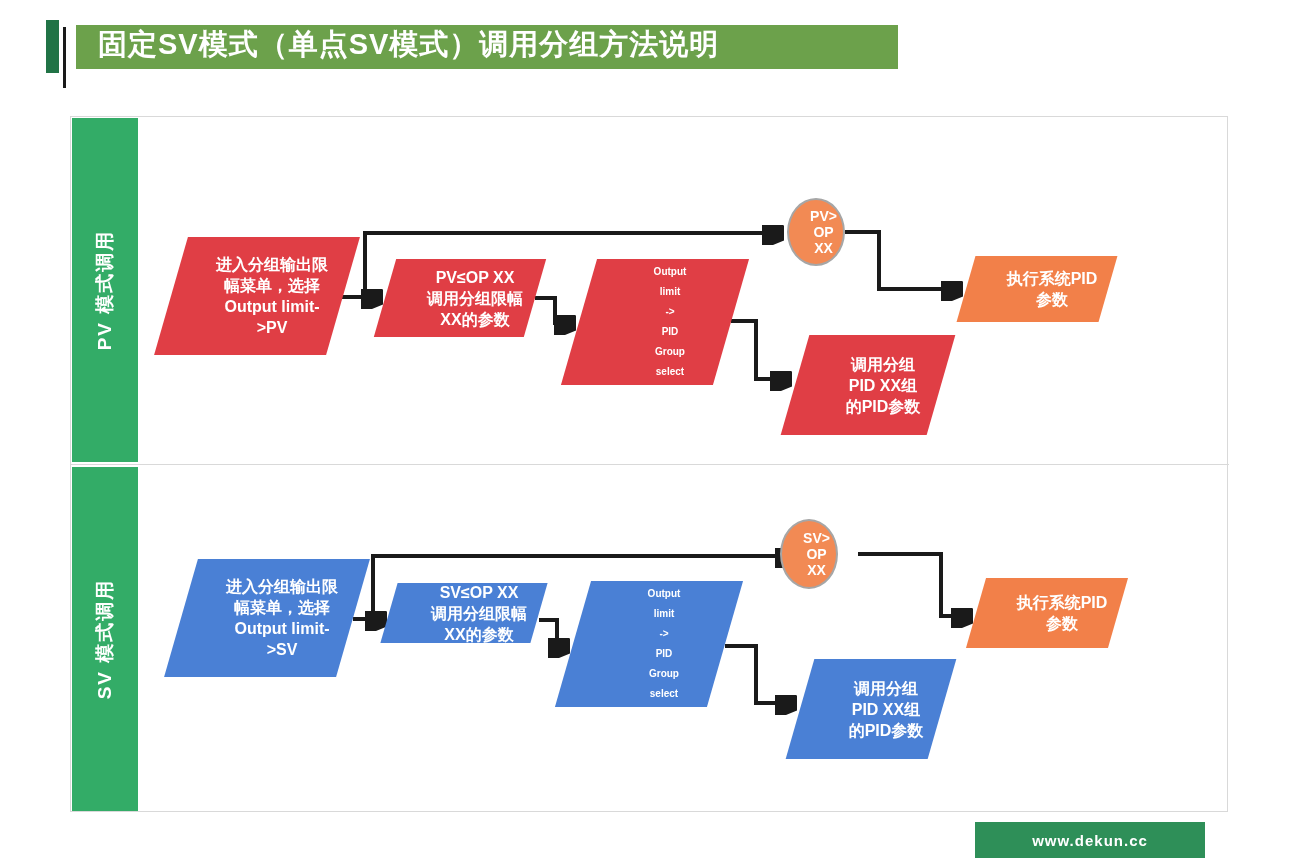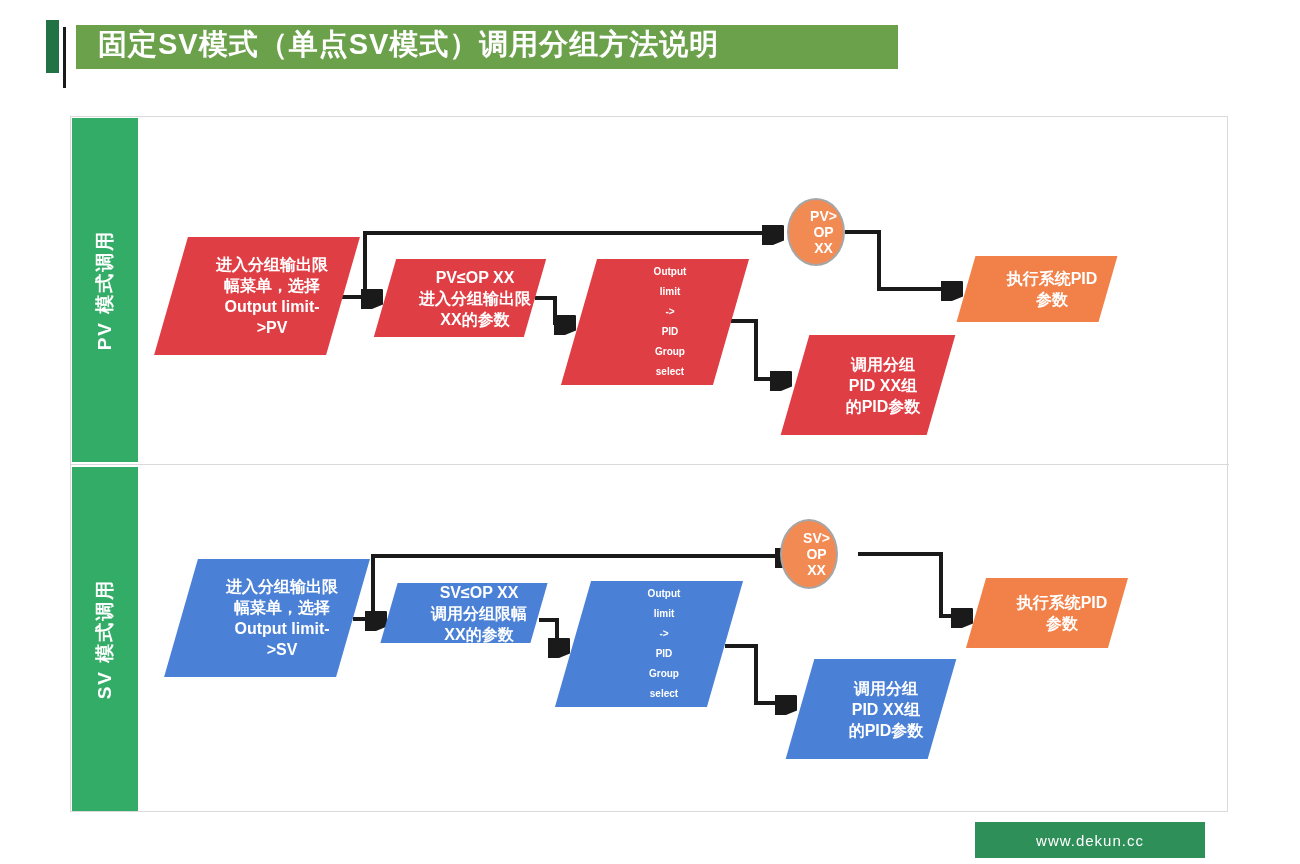--- a/index.html
+++ b/index.html
@@ -43,21 +43,21 @@
     display:flex; align-items:center; justify-content:center; text-align:center; }
   .ellipse .shape-text { font-size:14px; line-height:16px; }
 
   
   .arrows { position:absolute; left:0; top:0; width:1158px; height:696px; pointer-events:none; }
   .arrows path { stroke:var(--arrow,#1A1A1A); stroke-width:4; fill:none; }
 
   
   .footer-bar { position:absolute; left:975px; top:822px; width:230px; height:36px;
     background:var(--footer-bar,#2E8F58); display:flex; align-items:center; justify-content:center; }
-  .footer-bar .footer-text { color:#fff; font-size:15px; font-weight:normal; letter-spacing:1px; }
+  .footer-bar .footer-text { color:#fff; font-size:15px; font-weight:bold; letter-spacing:1px; }
 </style>
 </head>
 <body>
 
 <div class="title-accent"></div>
 <div class="title-accent-line"></div>
 <div class="title-bar">
   <span class="title-text">固定SV模式（单点SV模式）调用分组方法说明</span>
 </div>
 
@@ -94,21 +94,21 @@
   <div class="shape red" style="left:100px;top:120px;width:172px;height:118px">
     <div class="pgram-bg"></div>
     <div class="shape-text">进入分组输出限
 幅菜单，选择
 Output limit-
 &gt;PV</div>
   </div>
   <div class="shape red" style="left:314px;top:142px;width:150px;height:78px">
     <div class="pgram-bg"></div>
     <div class="shape-text">PV≤OP XX
-进入分组输出限
+调用分组限幅
 XX的参数</div>
   </div>
   <div class="shape red tall" style="left:508px;top:142px;width:152px;height:126px">
     <div class="pgram-bg"></div>
     <div class="shape-text">Output
 limit
 -&gt;
 PID
 Group
 select</div>

